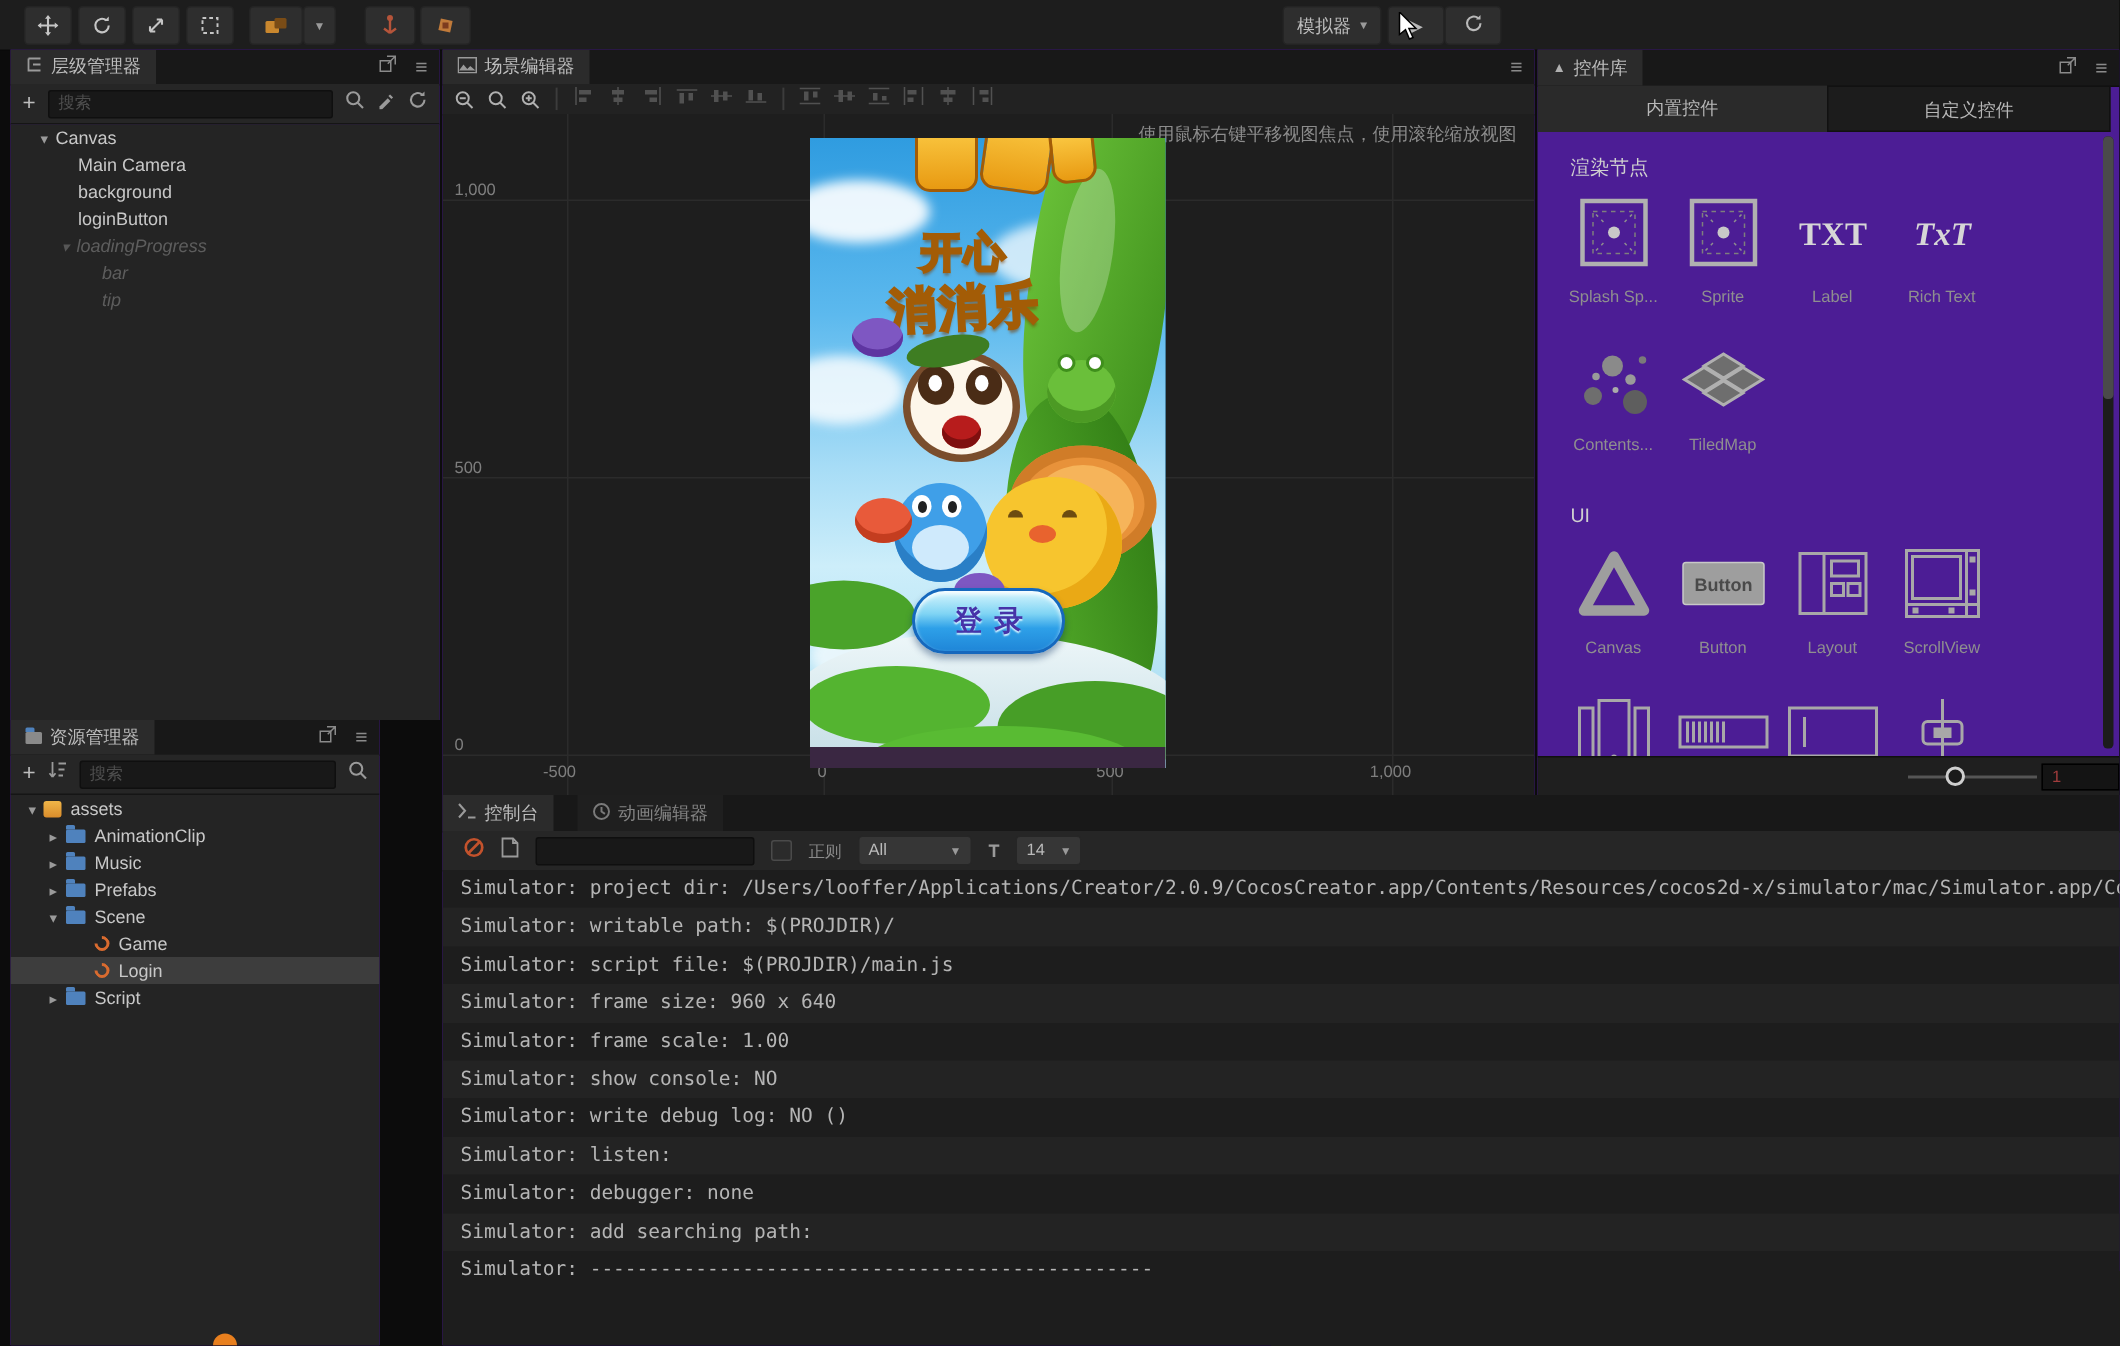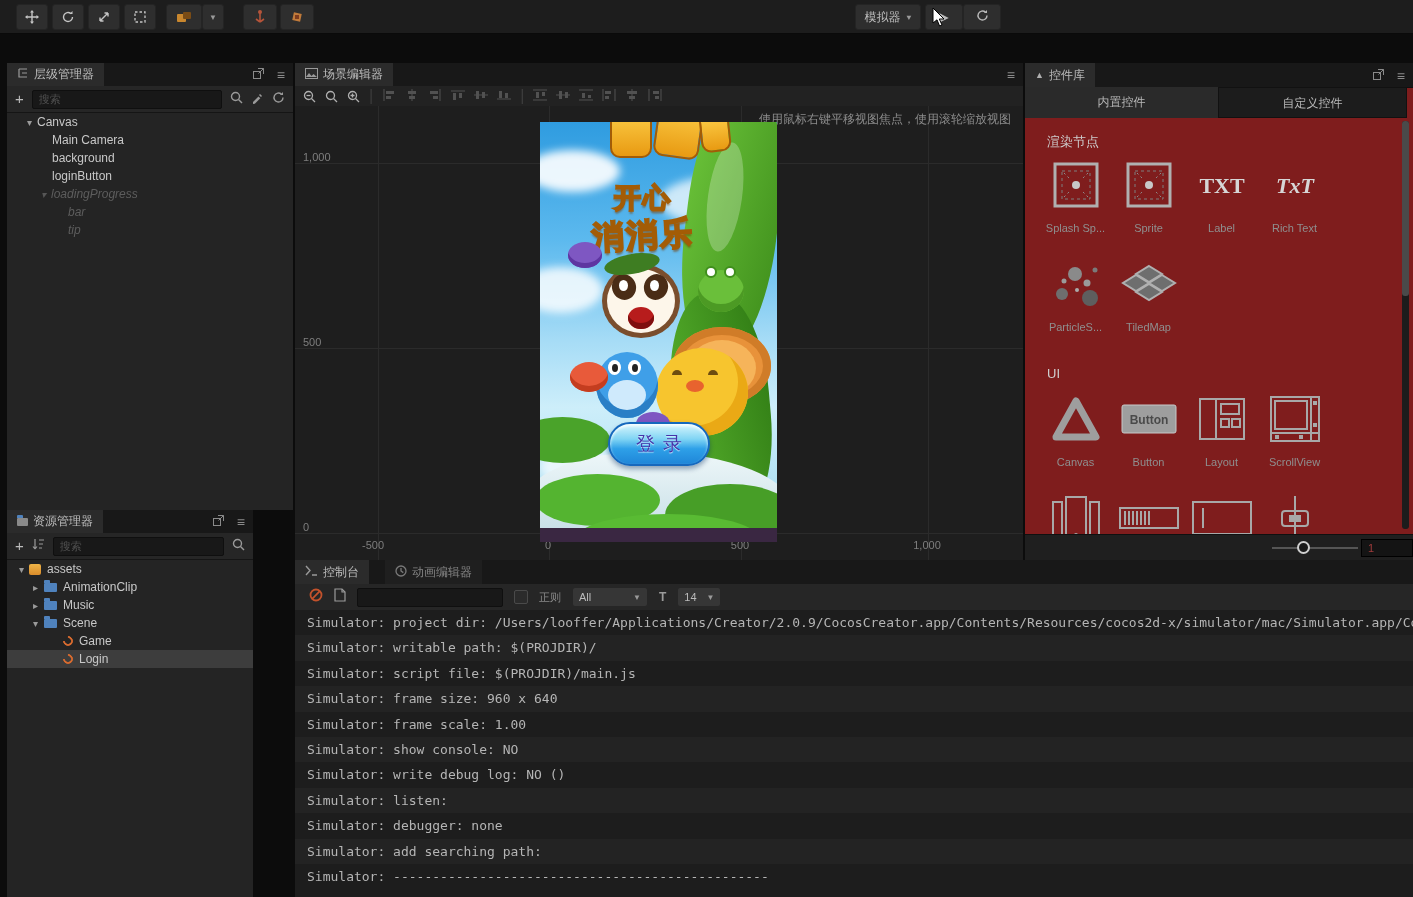--- a/index.html
+++ b/index.html
@@ -9,21 +9,21 @@
   .abs{position:absolute;}
   
   #topbar{position:absolute;left:0;top:0;width:1413px;height:33px;background:#1d1d1d;border-bottom:1px solid #0a0a0a;}
   .tbtn{position:absolute;top:4px;width:30px;height:24px;background:#2e2e2e;border:1px solid #242424;border-radius:3px;
         display:flex;align-items:center;justify-content:center;color:#c5c5c5;}
   .tbtn svg{display:block;}
   .dropbtn{position:absolute;top:4px;height:24px;background:#2e2e2e;border:1px solid #242424;border-radius:3px;
         display:flex;align-items:center;justify-content:center;gap:6px;font-size:12px;color:#bdbdbd;}
   .dd-arrow{font-size:8px;color:#9a9a9a;}
   
-  .panel{position:absolute;background:#7f1d1d;overflow:hidden;margin-top:30px;}
+  .panel{position:absolute;background:#4c1d95;overflow:hidden;}
   .tabbar{position:absolute;left:0;top:0;right:0;height:23px;background:#181818;border-bottom:1px solid #0f0f0f;}
   .ptab{position:absolute;left:0;top:0;height:23px;background:#2b2b2b;display:flex;align-items:center;gap:5px;
         padding:0 10px;font-size:12px;color:#bdbdbd;}
   .ptab.inactive{background:#1f1f1f;color:#848484;}
   .hdr-icons{position:absolute;right:8px;top:3px;display:flex;gap:12px;color:#8a8a8a;align-items:center;height:17px;}
   .menu-ic::before{content:"≡";font-size:14px;color:#8a8a8a;}
   .toolrow{position:absolute;left:0;right:0;height:26px;background:#262626;border-bottom:1px solid #151515;
            display:flex;align-items:center;padding:0 8px;gap:8px;}
   .plus-ic::before{content:"+";font-size:15px;color:#bdbdbd;}
   .searchbox{flex:1;height:17px;background:#181818;border:1px solid #0f0f0f;border-radius:2px;color:#bbb;
@@ -55,21 +55,21 @@
   .sky{position:absolute;inset:0;background:linear-gradient(180deg,#2f9ce0 0%,#5cb9ee 28%,#a6dcf6 52%,#cdeefa 68%,#9fd9f0 100%);}
   .cloud{position:absolute;background:rgba(255,255,255,.9);border-radius:50%;filter:blur(4px);}
   .stalk{position:absolute;border-radius:45%;}
   .blob{position:absolute;border-radius:50%;}
   .gold-partial{position:absolute;background:linear-gradient(#ffd34d,#e89a12);border:2px solid #a35c06;border-radius:10px;}
   .gtitle{position:absolute;font-weight:bold;color:#ffc726;-webkit-text-stroke:2px #a35c06;
           text-shadow:0 3px 2px rgba(120,60,0,.55);letter-spacing:2px;}
   #login-btn{position:absolute;left:68px;top:300px;width:102px;height:44px;border-radius:22px;
      background:linear-gradient(180deg,#d8f6fd 0%,#7fd4f4 38%,#2ea0e8 62%,#1f86d8 100%);
      border:2px solid #1668bd;box-shadow:0 3px 5px rgba(0,40,90,.4), inset 0 2px 3px rgba(255,255,255,.85);
-     display:flex;align-items:center;justify-content:center;font-size:19px;font-weight:normal;color:#4633a8;
+     display:flex;align-items:center;justify-content:center;font-size:19px;font-weight:bold;color:#4633a8;
      letter-spacing:8px;text-shadow:0 1px 1px #cfefff;padding-left:8px;box-sizing:border-box;text-align:right;}
   
   #console-logs{position:absolute;left:0;right:0;top:50px;bottom:0;background:#1d1d1d;
      font-family:"DejaVu Sans Mono",monospace;font-size:13px;color:#b5b5b5;}
   .clog{height:25.4px;line-height:25.4px;padding:0 12px;white-space:nowrap;overflow:hidden;}
   .clog:nth-child(even){background:#232323;}
   .checkbox{width:12px;height:12px;background:#2b2b2b;border:1px solid #4a4a4a;border-radius:2px;flex:none;}
   .csel{height:20px;background:#363636;border:1px solid #262626;border-radius:3px;display:flex;align-items:center;
         justify-content:space-between;font-size:11px;color:#bbb;padding:0 6px;box-sizing:border-box;}
   
@@ -276,33 +276,45 @@
       <span>AnimationClip</span>
     </div>
     <div class="trow">
       <span class="sp" style="width:26px;"></span>
         <span class="caret-r"></span>
       <span class="folder" style="margin-left:6px;"></span>
       <span>Music</span>
     </div>
     <div class="trow">
       <span class="sp" style="width:26px;"></span>
+        <span class="caret-r"></span>
+      <span class="folder" style="margin-left:6px;"></span>
+      <span>Prefabs</span>
+    </div>
+    <div class="trow">
+      <span class="sp" style="width:26px;"></span>
         <span class="caret-d"></span>
       <span class="folder" style="margin-left:6px;"></span>
       <span>Scene</span>
     </div>
     <div class="trow">
       <span class="sp" style="width:56px;"></span>
       <span class="fire"></span>
       <span>Game</span>
     </div>
     <div class="trow selected">
       <span class="sp" style="width:56px;"></span>
       <span class="fire"></span>
       <span>Login</span>
+    </div>
+    <div class="trow">
+      <span class="sp" style="width:26px;"></span>
+        <span class="caret-r"></span>
+      <span class="folder" style="margin-left:6px;"></span>
+      <span>Script</span>
     </div>
   </div>
   <div class="abs" style="left:135px;bottom:-8px;width:16px;height:16px;border-radius:50%;background:#e87f1e;"></div>
 </div>
 
 <div class="panel" id="scene-panel" style="left:295px;top:33px;width:728px;height:497px;">
   <div class="tabbar">
     <div class="ptab">
       <span><svg width="13" height="11">
             <rect x="0.5" y="0.5" width="12" height="10" fill="none" stroke="#9a9a9a"></rect>
@@ -611,21 +623,21 @@
         <svg width="52" height="48">
             <circle cx="12" cy="34" r="6" fill="#6e6e6e"></circle>
             <circle cx="25" cy="14" r="7" fill="#8a8a8a"></circle>
             <circle cx="40" cy="38" r="8" fill="#5e5e5e"></circle>
             <circle cx="37" cy="23" r="3.5" fill="#9a9a9a"></circle>
             <circle cx="14" cy="21" r="2.5" fill="#9a9a9a"></circle>
             <circle cx="45" cy="10" r="2.5" fill="#7a7a7a"></circle>
             <circle cx="27" cy="30" r="2" fill="#aaa"></circle>
           </svg>
       </div>
-      <div class="lib-label">ParticleS...</div>
+      <div class="lib-label">Contents...</div>
     </div>
     <div class="lib-item">
       <div class="lib-icell">
         <svg width="56" height="48">
             <g stroke="#b0b0b0" stroke-width="2" fill="#6e6e6e">
               <polygon points="28,6 41,14 28,22 15,14"></polygon>
               <polygon points="13,15 26,23 13,31 0,23" transform="translate(2,0)"></polygon>
               <polygon points="43,15 56,23 43,31 30,23" transform="translate(-2,0)"></polygon>
               <polygon points="28,24 41,32 28,40 15,32"></polygon>
             </g>

